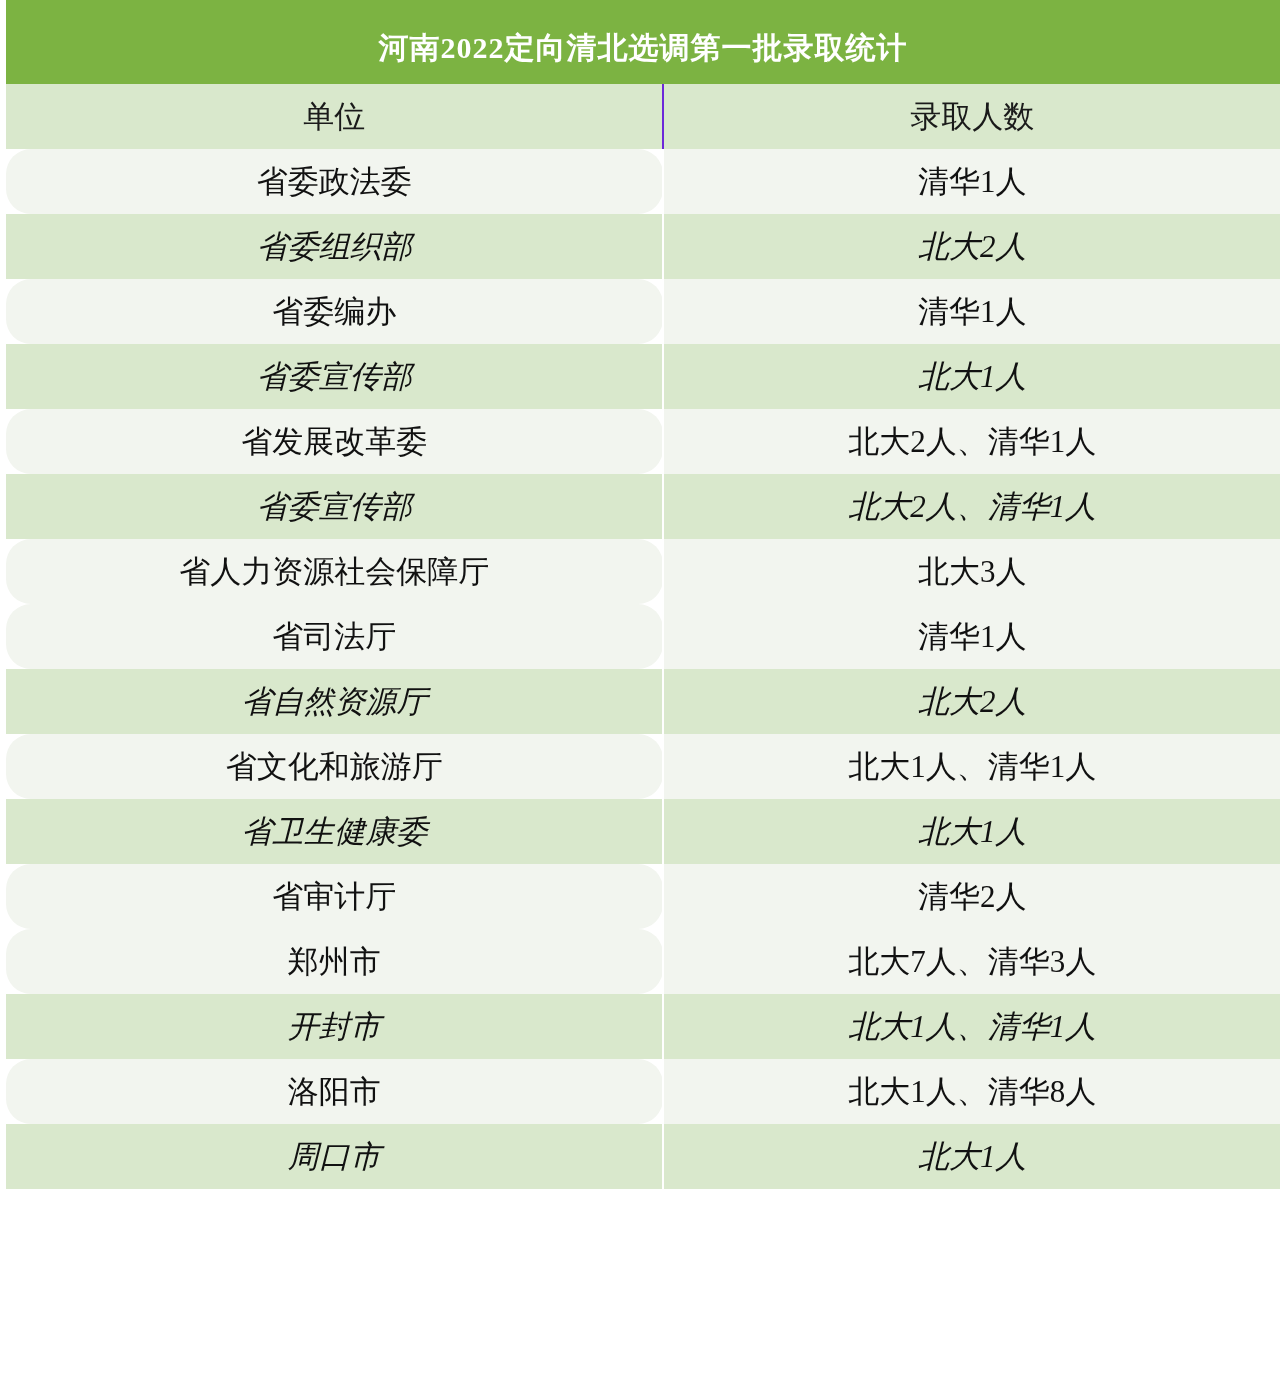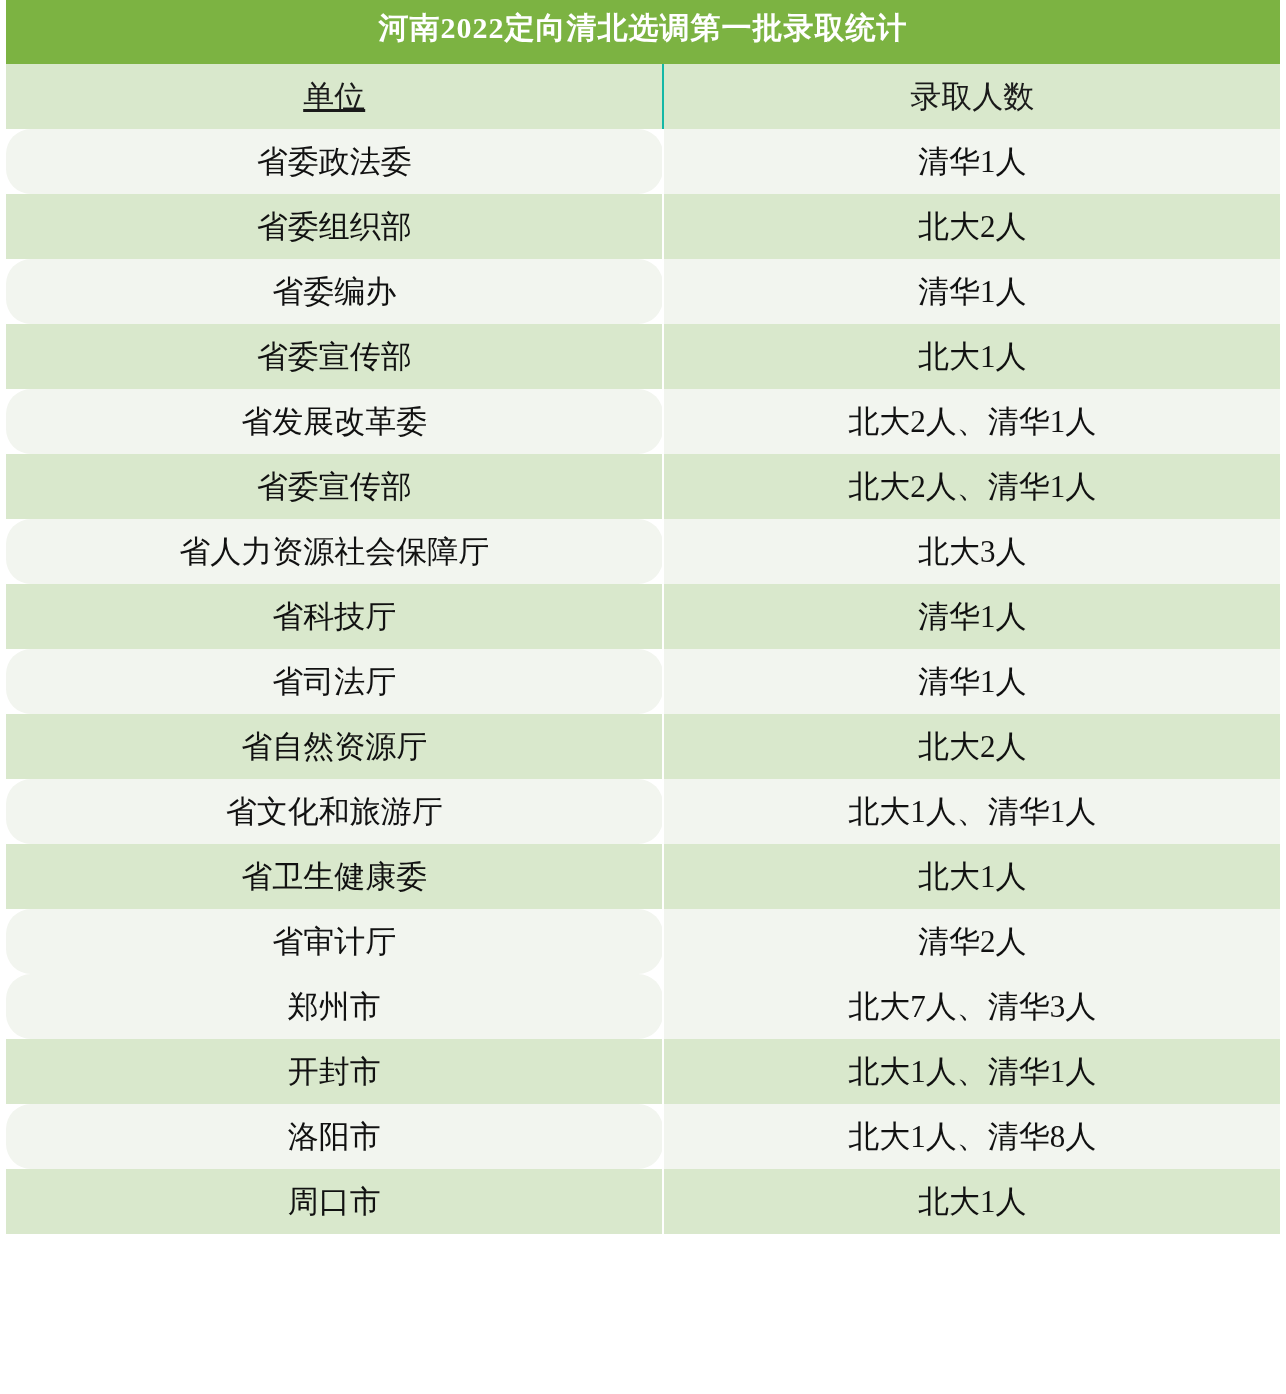--- a/index.html
+++ b/index.html
@@ -26,46 +26,45 @@
   table.stat-table col.col-count { width: 48.4%; }
 
   tr.title-row td {
     background: #7cb342;
     color: #ffffff;
     text-align: center;
     font-size: 30px;
     font-weight: bold;
     letter-spacing: 1px;
     height: 56px;
-    padding: 0 0 8px 0;
+    padding: 20px 0 8px 0;
     font-family: "Liberation Serif", "DejaVu Serif", serif;
   }
   tr.header-row td {
     background: #d9e8cc;
     text-align: center;
     font-size: 31px;
     height: 61px;
     color: #1a1a1a;
     padding: 2px 0;
   }
   tr.header-row td.sep {
-    border-right: 2px solid #14b8a6;
-    text-decoration: underline;
+    border-right: 2px solid #6d28d9;
   }
   tr.data-row td {
     text-align: center;
     font-size: 31px;
     height: 61px;
     color: #111111;
     padding: 2px 0;
     white-space: nowrap;
     overflow: hidden;
   }
   tr.data-row.odd td { background: #f2f5ef; }
-  tr.data-row.even td { background: #d9e8cc; }
+  tr.data-row.even td { background: #d9e8cc; font-style: italic; }
   tr.data-row td.cell-unit {
     border-right: 2px solid #ffffff;
   }
   tr.data-row.odd td.cell-unit { border-right-color: #ffffff; border-radius: 25px; }
 </style>
 </head>
 <body>
 
 <div class="table-wrap">
   <table class="stat-table">
@@ -102,24 +101,20 @@
           <td class="cell-count">北大2人、清华1人</td>
         </tr>
         <tr class="data-row even">
           <td class="cell-unit">省委宣传部</td>
           <td class="cell-count">北大2人、清华1人</td>
         </tr>
         <tr class="data-row odd">
           <td class="cell-unit">省人力资源社会保障厅</td>
           <td class="cell-count">北大3人</td>
         </tr>
-        <tr class="data-row even">
-          <td class="cell-unit">省科技厅</td>
-          <td class="cell-count">清华1人</td>
-        </tr>
         <tr class="data-row odd">
           <td class="cell-unit">省司法厅</td>
           <td class="cell-count">清华1人</td>
         </tr>
         <tr class="data-row even">
           <td class="cell-unit">省自然资源厅</td>
           <td class="cell-count">北大2人</td>
         </tr>
         <tr class="data-row odd">
           <td class="cell-unit">省文化和旅游厅</td>

